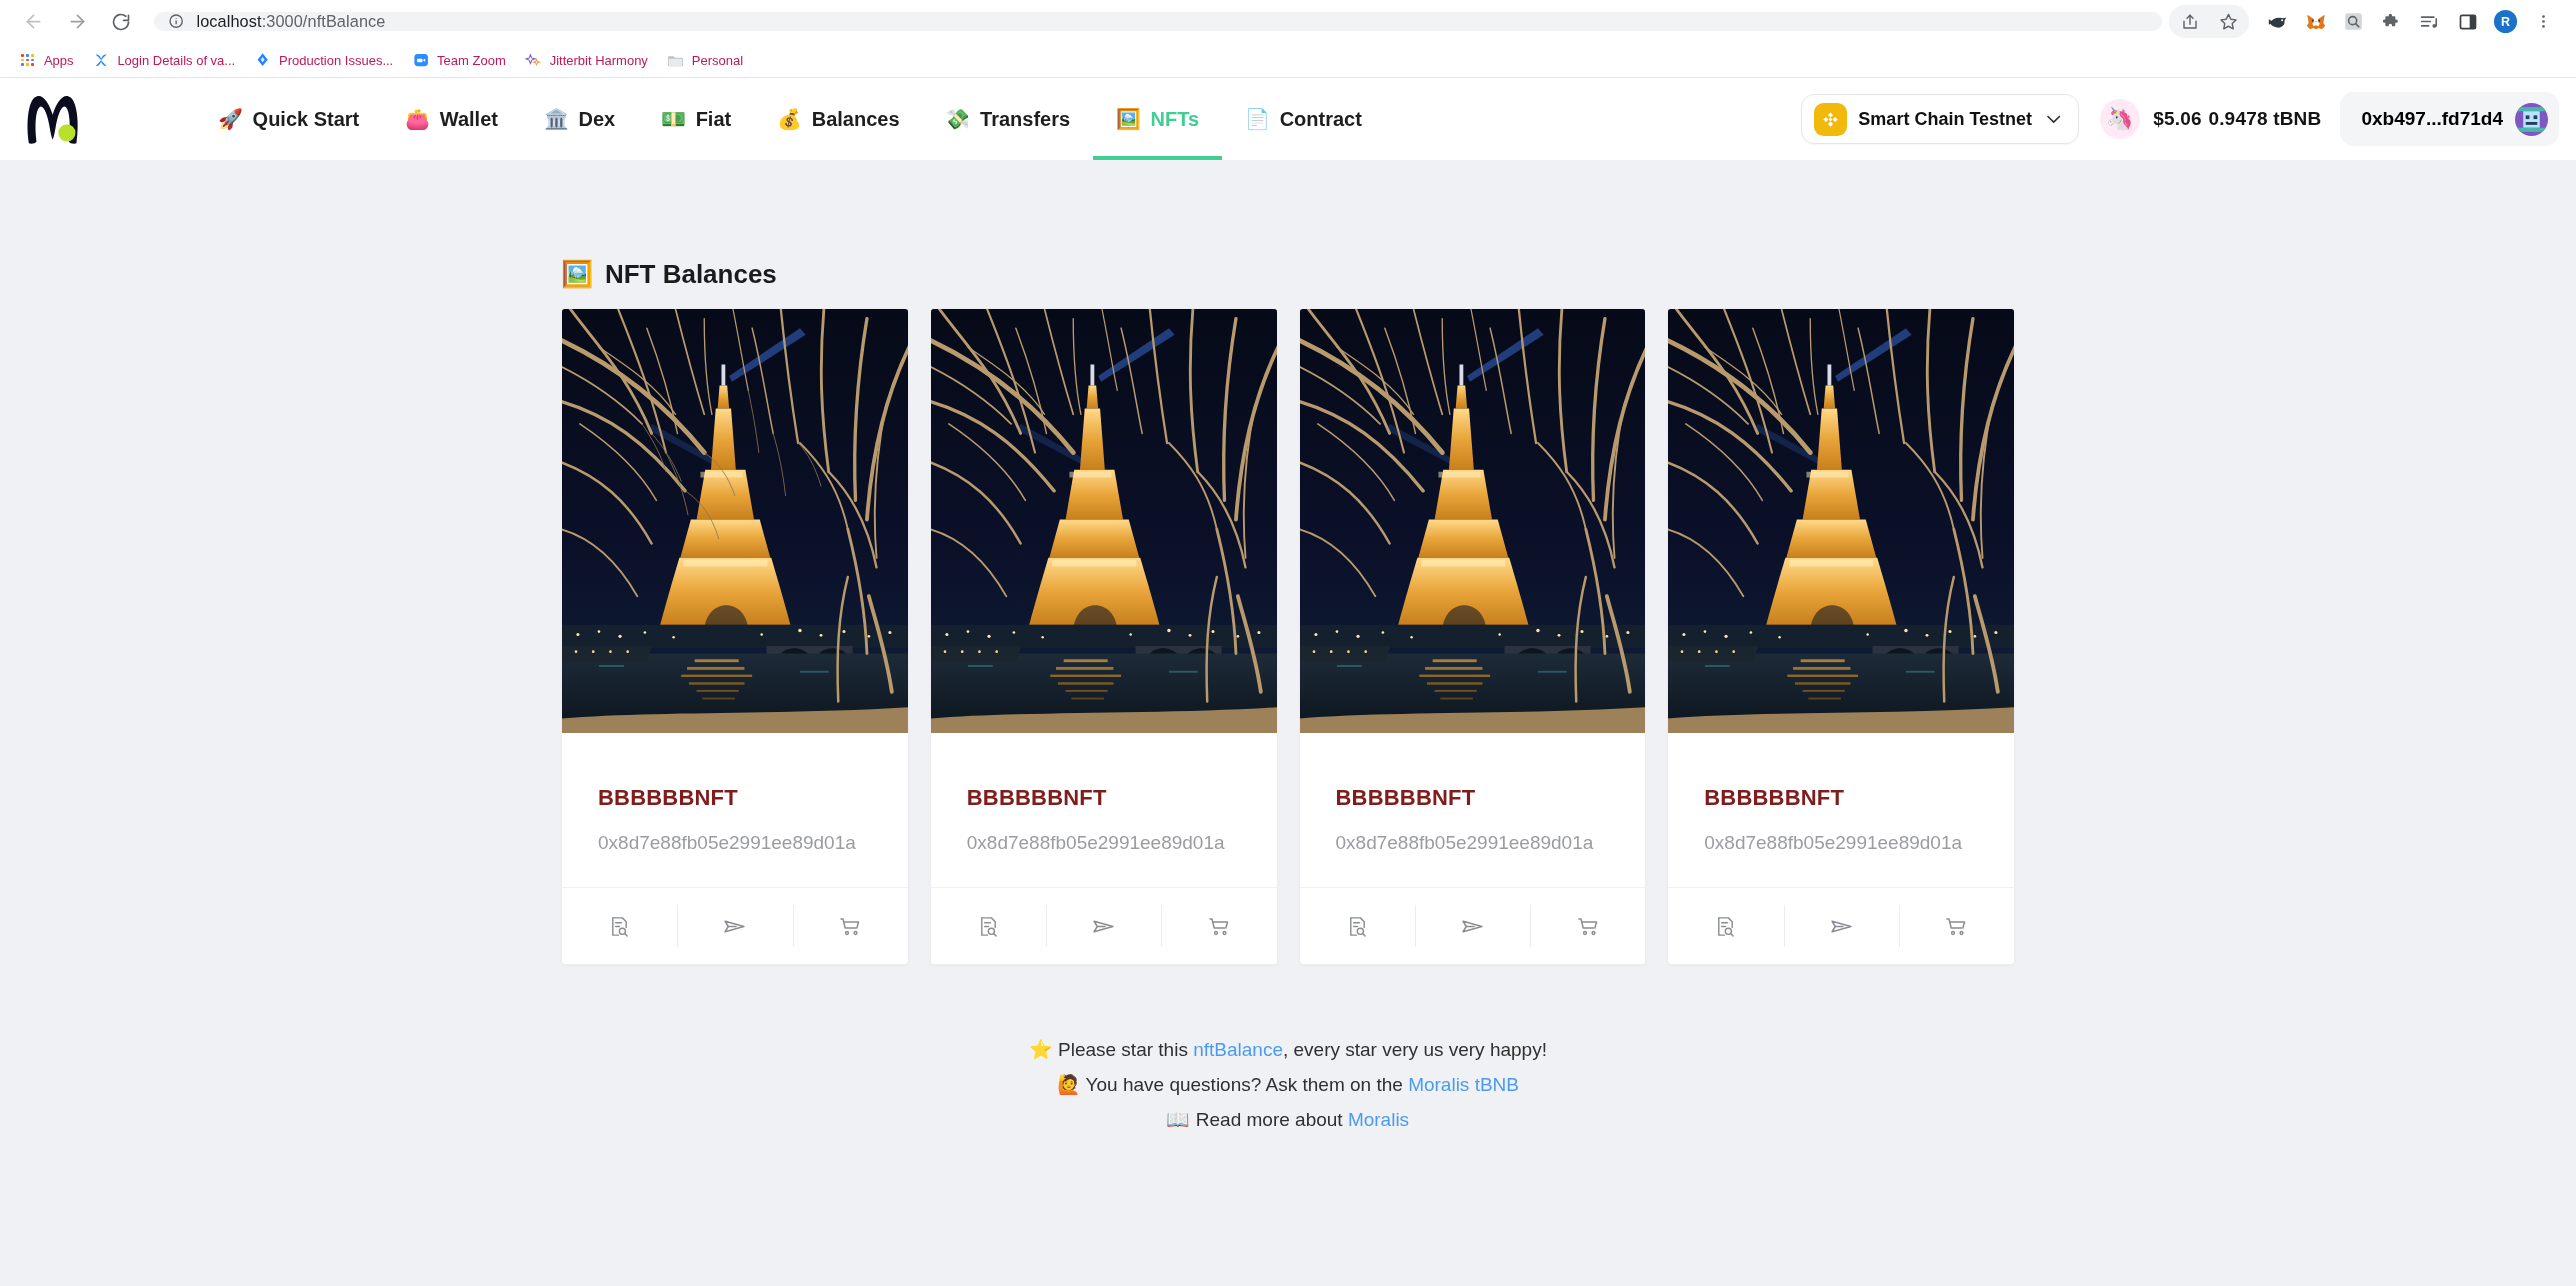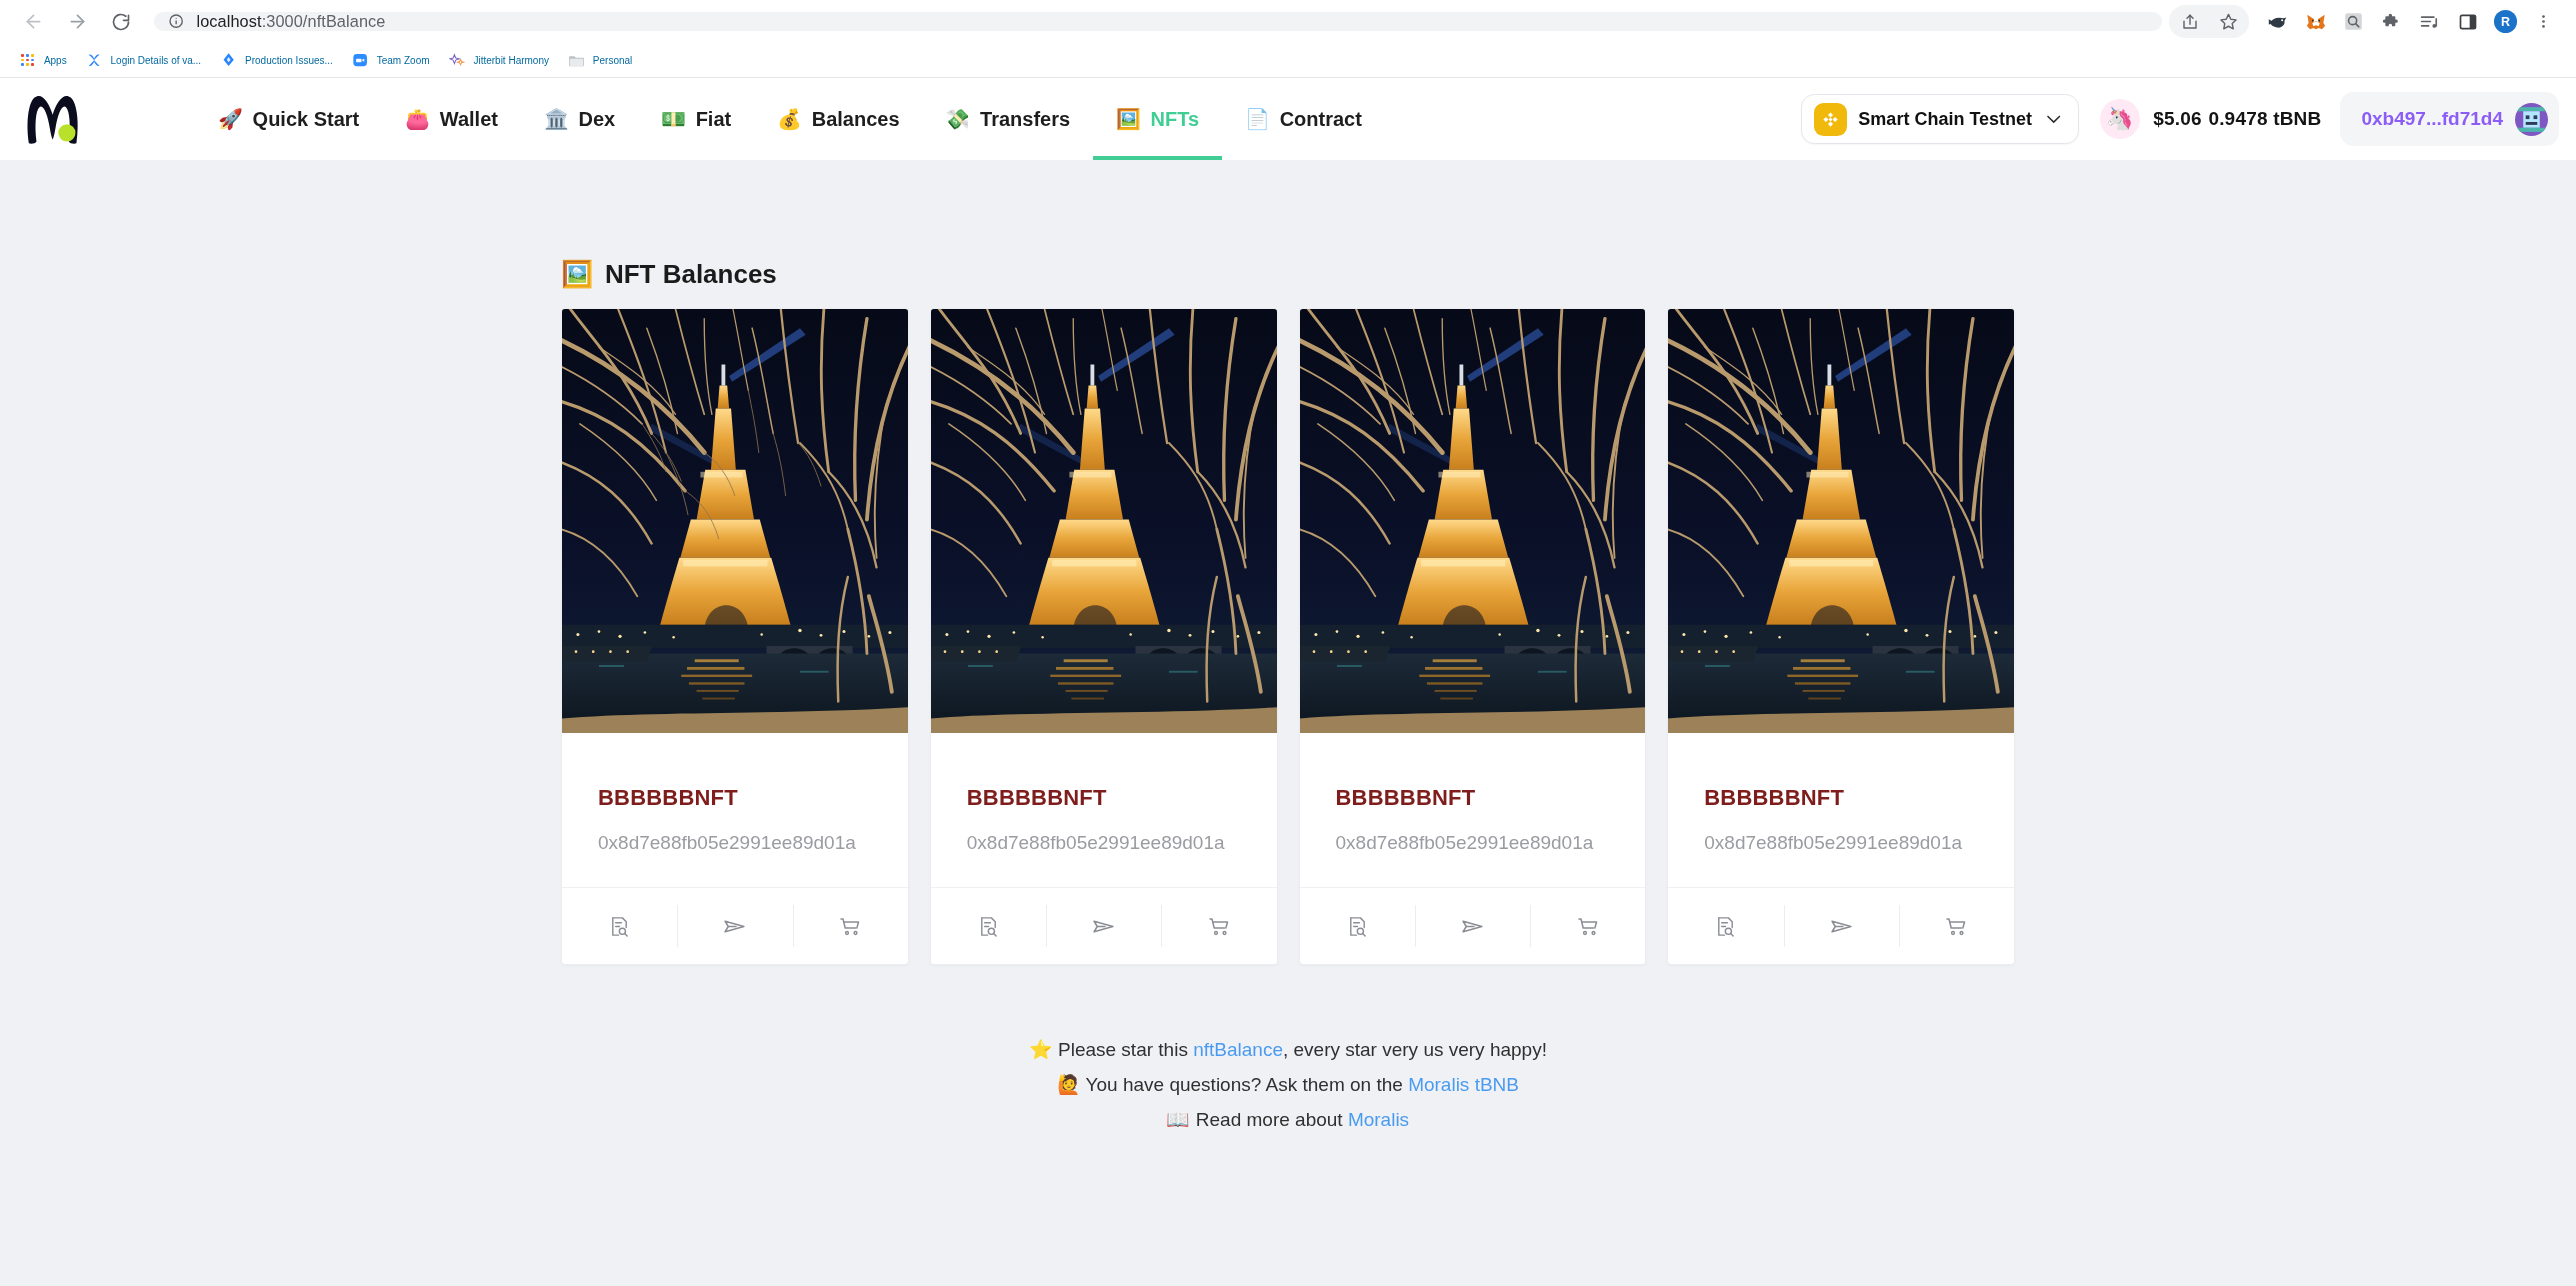--- a/index.html
+++ b/index.html
@@ -65,21 +65,21 @@
     gap: 0;
   }
   .bm {
     display: flex; align-items: center;
     height: 27px;
     padding: 0 9.6px;
     border-radius: 3.8px;
     gap: 7.7px;
     white-space: nowrap;
   }
-  .bm-label { font-size: 10px; color: #0369a1; }
+  .bm-label { font-size: 13px; color: #be185d; }
   .bm-ic { width: 17px; height: 17px; display:flex; align-items:center; justify-content:center; flex:0 0 auto;}
 
   
   .apps-grid { display:grid; grid-template-columns: repeat(3, 2.9px); grid-template-rows: repeat(3, 2.9px); gap:1.9px; }
   .apps-grid i { width:2.9px;height:2.9px;border-radius:1px;display:block; }
 
   
   .app {
     width: 100%;
     height: calc(1287px - 79px);
@@ -146,21 +146,21 @@
   }
   .bal-text { font-size: 19px; font-weight: bold; color: #141414; white-space: nowrap; letter-spacing:0.2px;}
   .bal-text .sep { display:inline-block; width:6.7px; }
 
   .account-pill {
     display:flex; align-items:center; gap: 11.5px;
     height: 54px; padding: 0 11.5px 0 21px;
     background: #F4F5F7;
     border-radius: 13.4px;
   }
-  .account-addr { font-size: 19px; font-weight: bold; color: #8b5cf6; white-space: nowrap; }
+  .account-addr { font-size: 19px; font-weight: bold; color: #000000; white-space: nowrap; }
   .blockie { width: 33px; height: 33px; border-radius: 50%; overflow:hidden; flex:0 0 auto; }
 
   
   .content {
     flex: 1 1 auto;
     display: flex; flex-direction: column; align-items: center;
     padding-top: 99px;
   }
   .panel { width: 1454px; }
   .panel-title {

